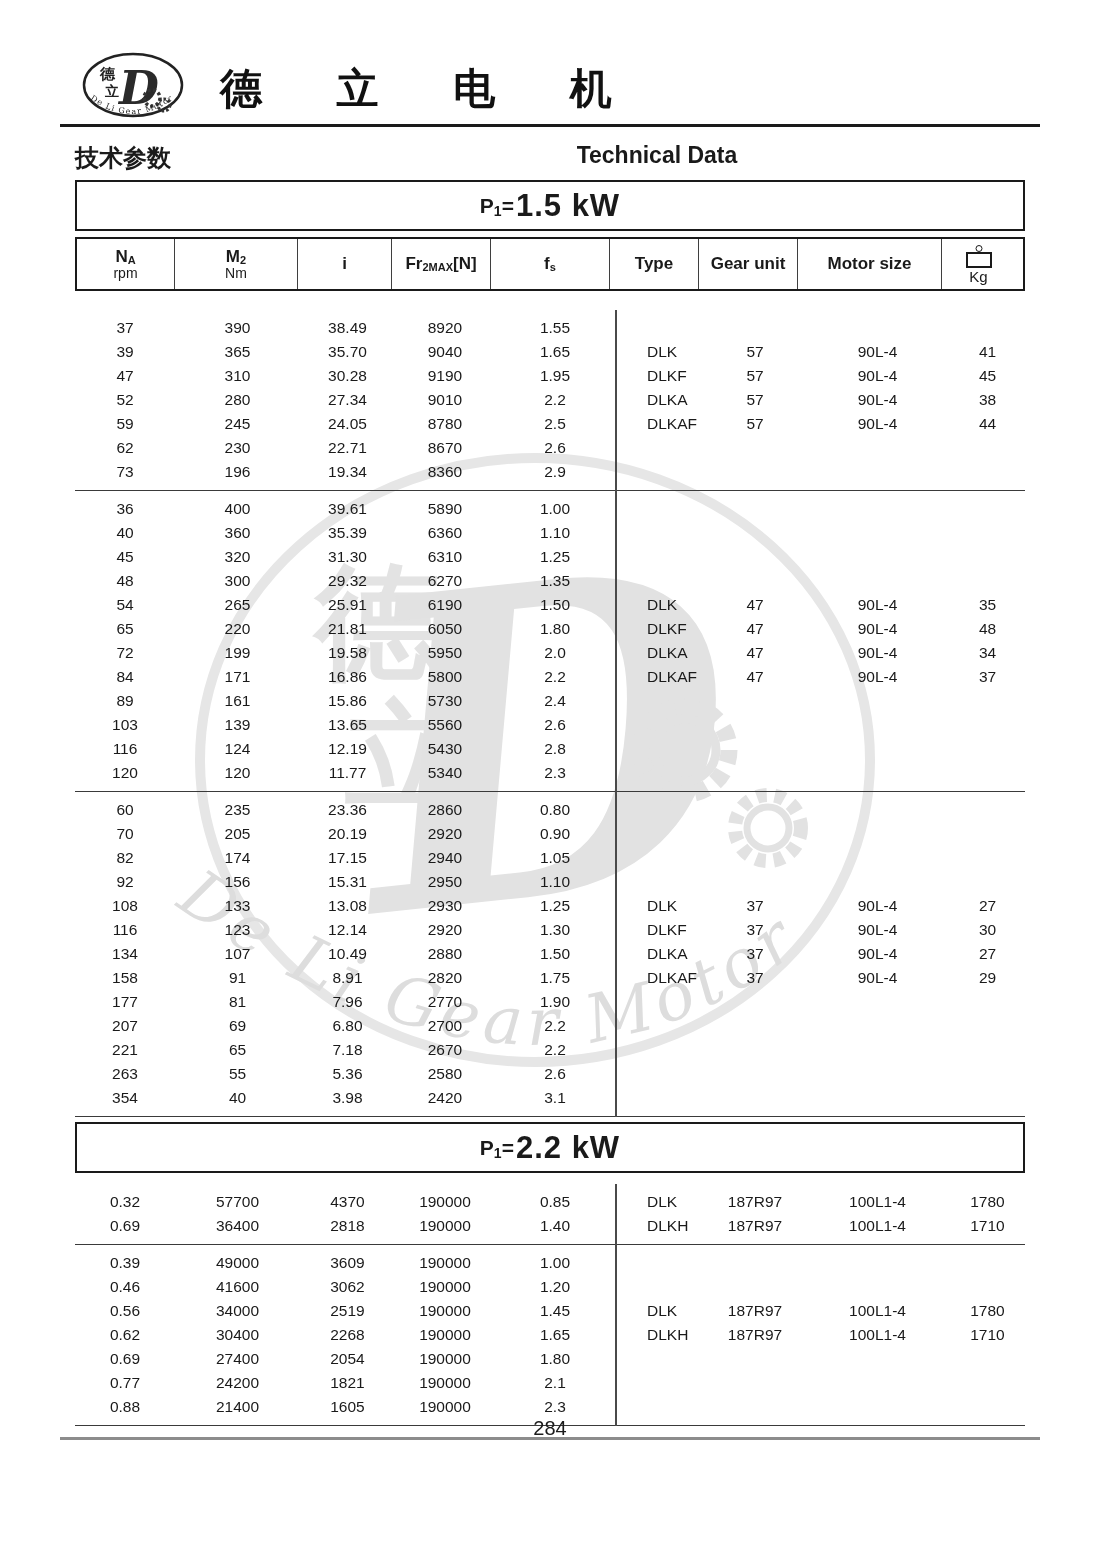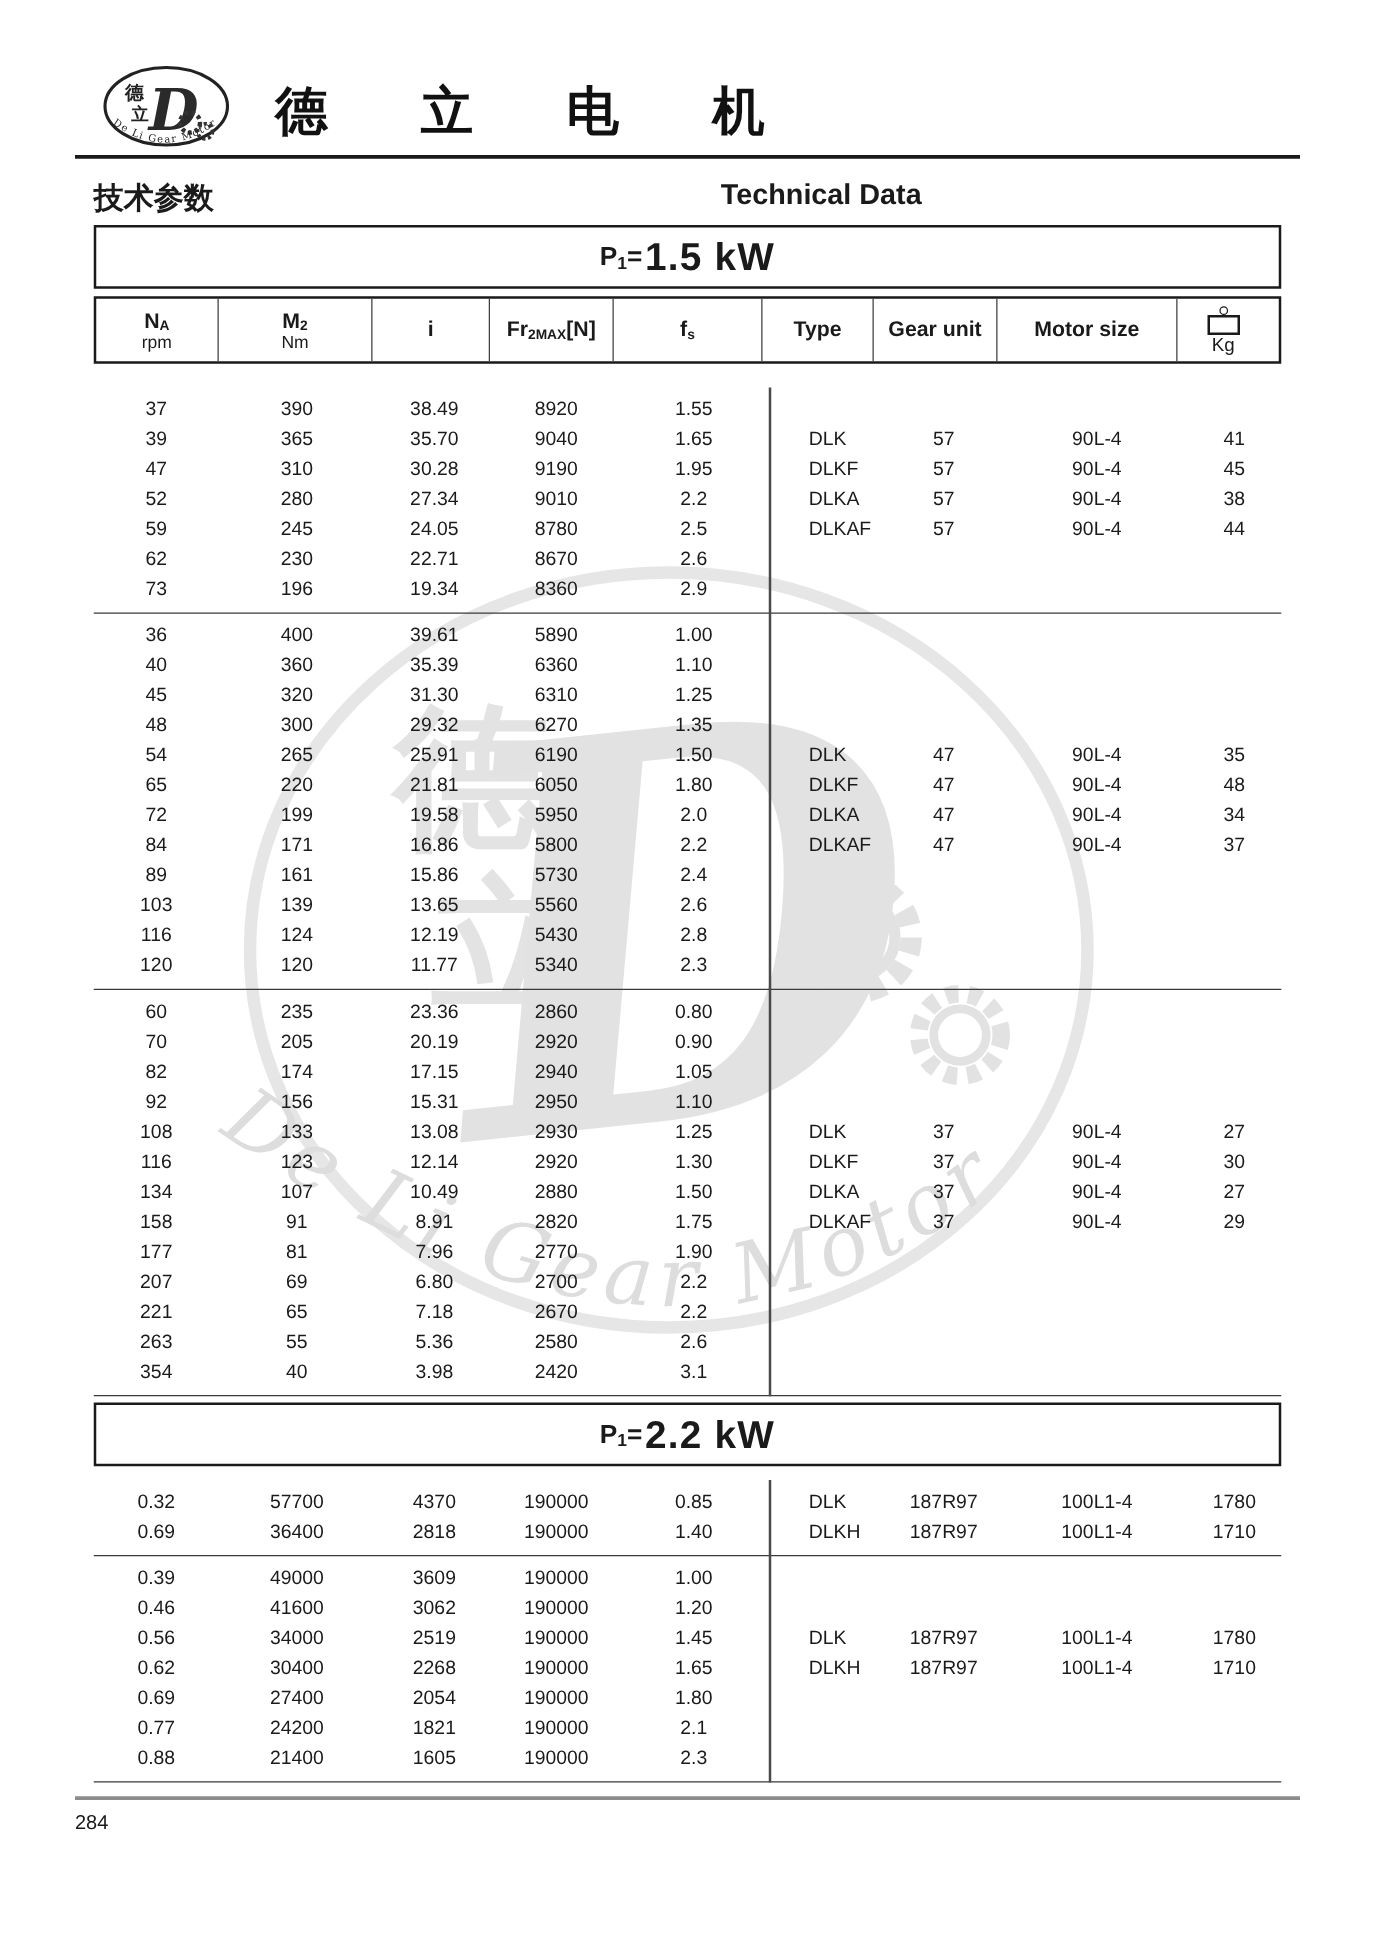--- a/index.html
+++ b/index.html
@@ -68,21 +68,21 @@
   .row {
     display:grid; grid-template-columns:100px 125px 95px 100px 120px 90px 100px 145px 75px;
     height:24px; align-items:center; font-size:15.5px;
   }
   .cell { text-align:center; white-space:nowrap; }
   .cell.c5 { text-align:left; padding-left:32px; }
   .vdivider { position:absolute; left:540px; top:0; bottom:0; width:1.5px; background:#4a4a4a; }
 
   
   .footer-rule { position:absolute; left:60px; top:1437px; width:980px; height:3px; background:#8c8c8c; z-index:2; }
-  .page-num { position:absolute; left:60px; top:1450px; width:980px; text-align:left; font-size:16px; z-index:2; }
+  .page-num { position:absolute; left:60px; top:1417px; width:980px; text-align:center; font-size:20px; z-index:2; }
 
   svg text { user-select:none; }
 </style>
 </head>
 <body>
 
 <div class="page">
 
   <svg class="watermark" width="860" height="720" viewBox="0 0 860 720">
     <defs>

